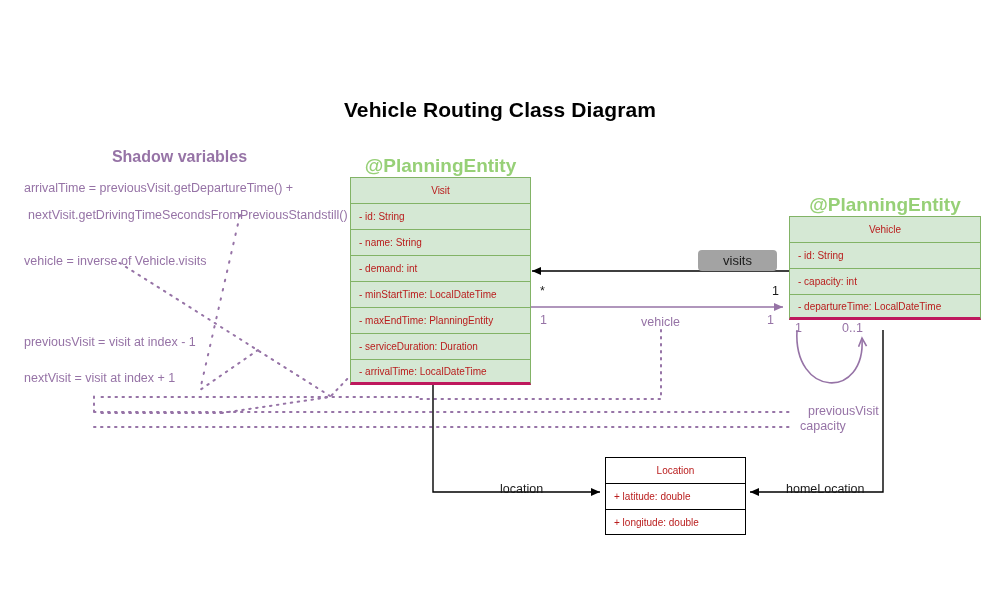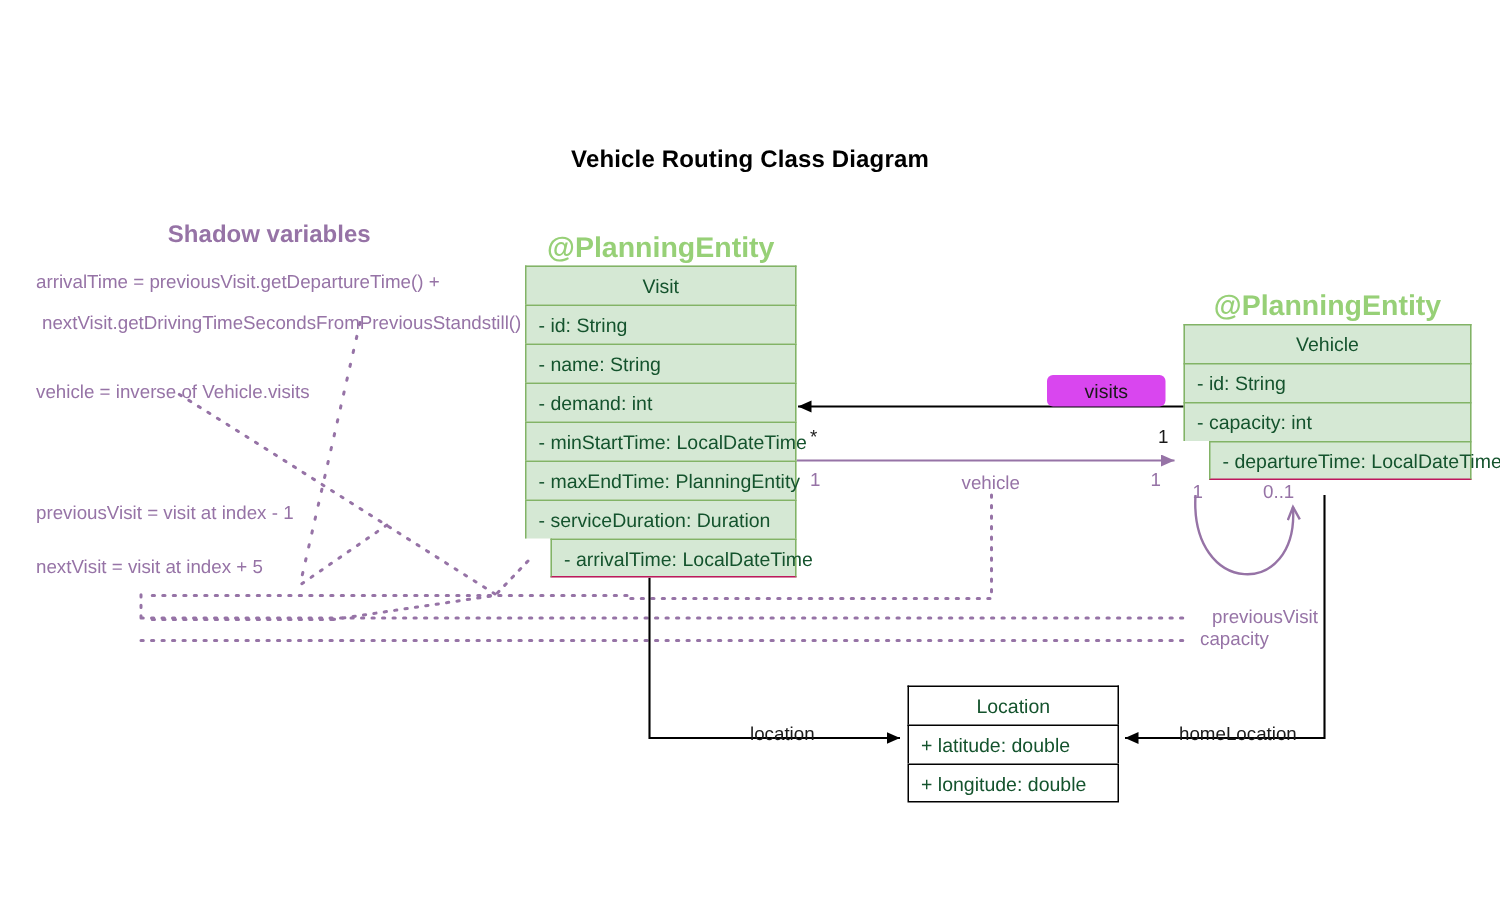--- a/index.html
+++ b/index.html
@@ -28,46 +28,45 @@
     width: 1000px;
     height: 600px;
     pointer-events: none;
   }
   #diagram-title {
     position: absolute;
     left: 0;
     top: 98px;
     width: 1000px;
     text-align: center;
-    font-size: 16px;
+    font-size: 21px;
     font-weight: bold;
     color: #000000;
     letter-spacing: 0.1px;
   }
   
   .uml-class {
     position: absolute;
     box-sizing: border-box;
   }
   .uml-class .cls-row {
     box-sizing: border-box;
     display: flex;
     align-items: center;
-    font-size: 13px;
-    color: #14532d;
+    font-size: 10px;
+    color: #b91c1c;
     white-space: nowrap;
   }
   .entity .cls-row {
     background: #d5e8d4;
     border: 1px solid #82b366;
     border-bottom: none;
   }
   .entity .cls-row.last {
-    border-bottom: 1px solid #be185d;
-    margin-left: 17px;
+    border-bottom: 3px solid #be185d;
   }
   .plain .cls-row {
     background: #ffffff;
     border: 1px solid #000000;
     border-bottom: none;
   }
   .plain .cls-row.last {
     border-bottom: 1px solid #000000;
   }
   .cls-name {
@@ -117,21 +116,21 @@
     position: absolute;
     font-size: 12.5px;
     color: #1a1a1a;
     white-space: nowrap;
   }
   .edge-label.purple {
     color: #9673a6;
   }
   .badge {
     position: absolute;
-    background: #d946ef;
+    background: #a3a3a3;
     border-radius: 4px;
     font-size: 13px;
     color: #1a1a1a;
     display: flex;
     align-items: center;
     justify-content: center;
     white-space: nowrap;
   }
 </style>
 </head>
@@ -198,21 +197,21 @@
 
   <div id="diagram-title">Vehicle Routing Class Diagram</div>
 
   <div id="shadow-panel">
     <div id="shadow-heading">Shadow variables</div>
   </div>
   <div class="shadow-line" style="left:24px; top:181px;">arrivalTime = previousVisit.getDepartureTime() +</div>
   <div class="shadow-line" style="left:28px; top:208px;">nextVisit.getDrivingTimeSecondsFromPreviousStandstill()</div>
   <div class="shadow-line" style="left:24px; top:254px;">vehicle = inverse of Vehicle.visits</div>
   <div class="shadow-line" style="left:24px; top:335px;">previousVisit = visit at index - 1</div>
-  <div class="shadow-line" style="left:24px; top:371px;">nextVisit = visit at index + 5</div>
+  <div class="shadow-line" style="left:24px; top:371px;">nextVisit = visit at index + 1</div>
 
   <div class="stereotype" style="left:350px; top:155px; width:181px;">@PlanningEntity</div>
   <div class="uml-class entity" style="left:350px; top:177px; width:181px;">
     <div class="cls-row cls-name" style="height:26px;">Visit</div>
     <div class="cls-row cls-attr" style="height:26px;">- id: String</div>
     <div class="cls-row cls-attr" style="height:26px;">- name: String</div>
     <div class="cls-row cls-attr" style="height:26px;">- demand: int</div>
     <div class="cls-row cls-attr" style="height:26px;">- minStartTime: LocalDateTime</div>
     <div class="cls-row cls-attr" style="height:26px;">- maxEndTime: PlanningEntity</div>
     <div class="cls-row cls-attr" style="height:26px;">- serviceDuration: Duration</div>

